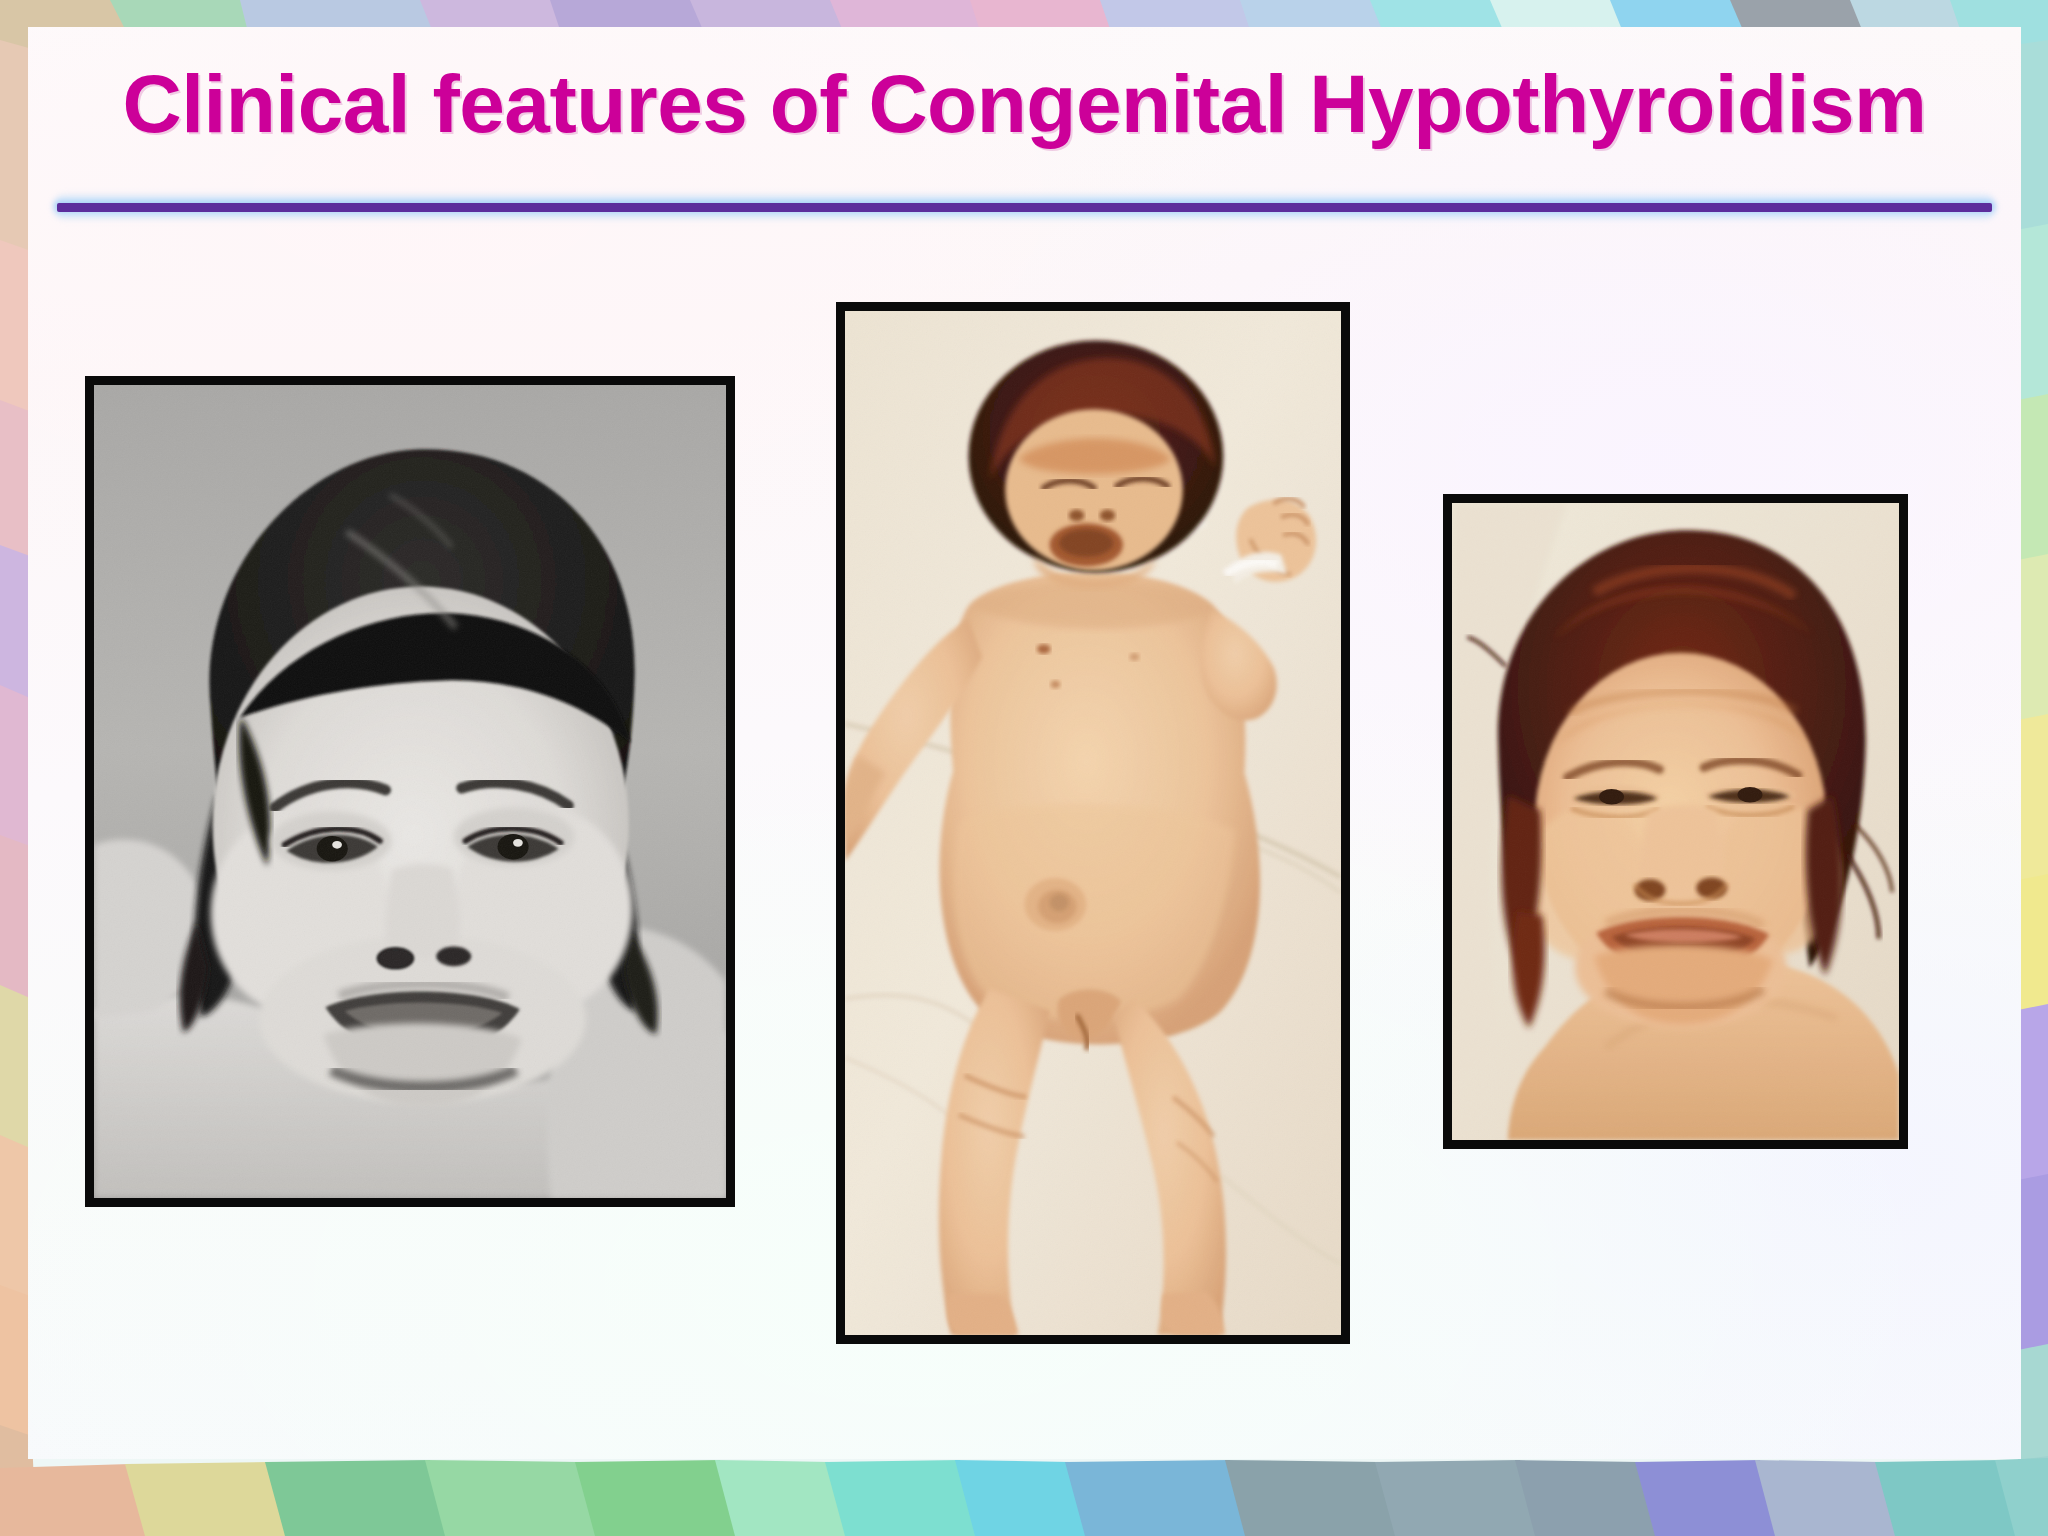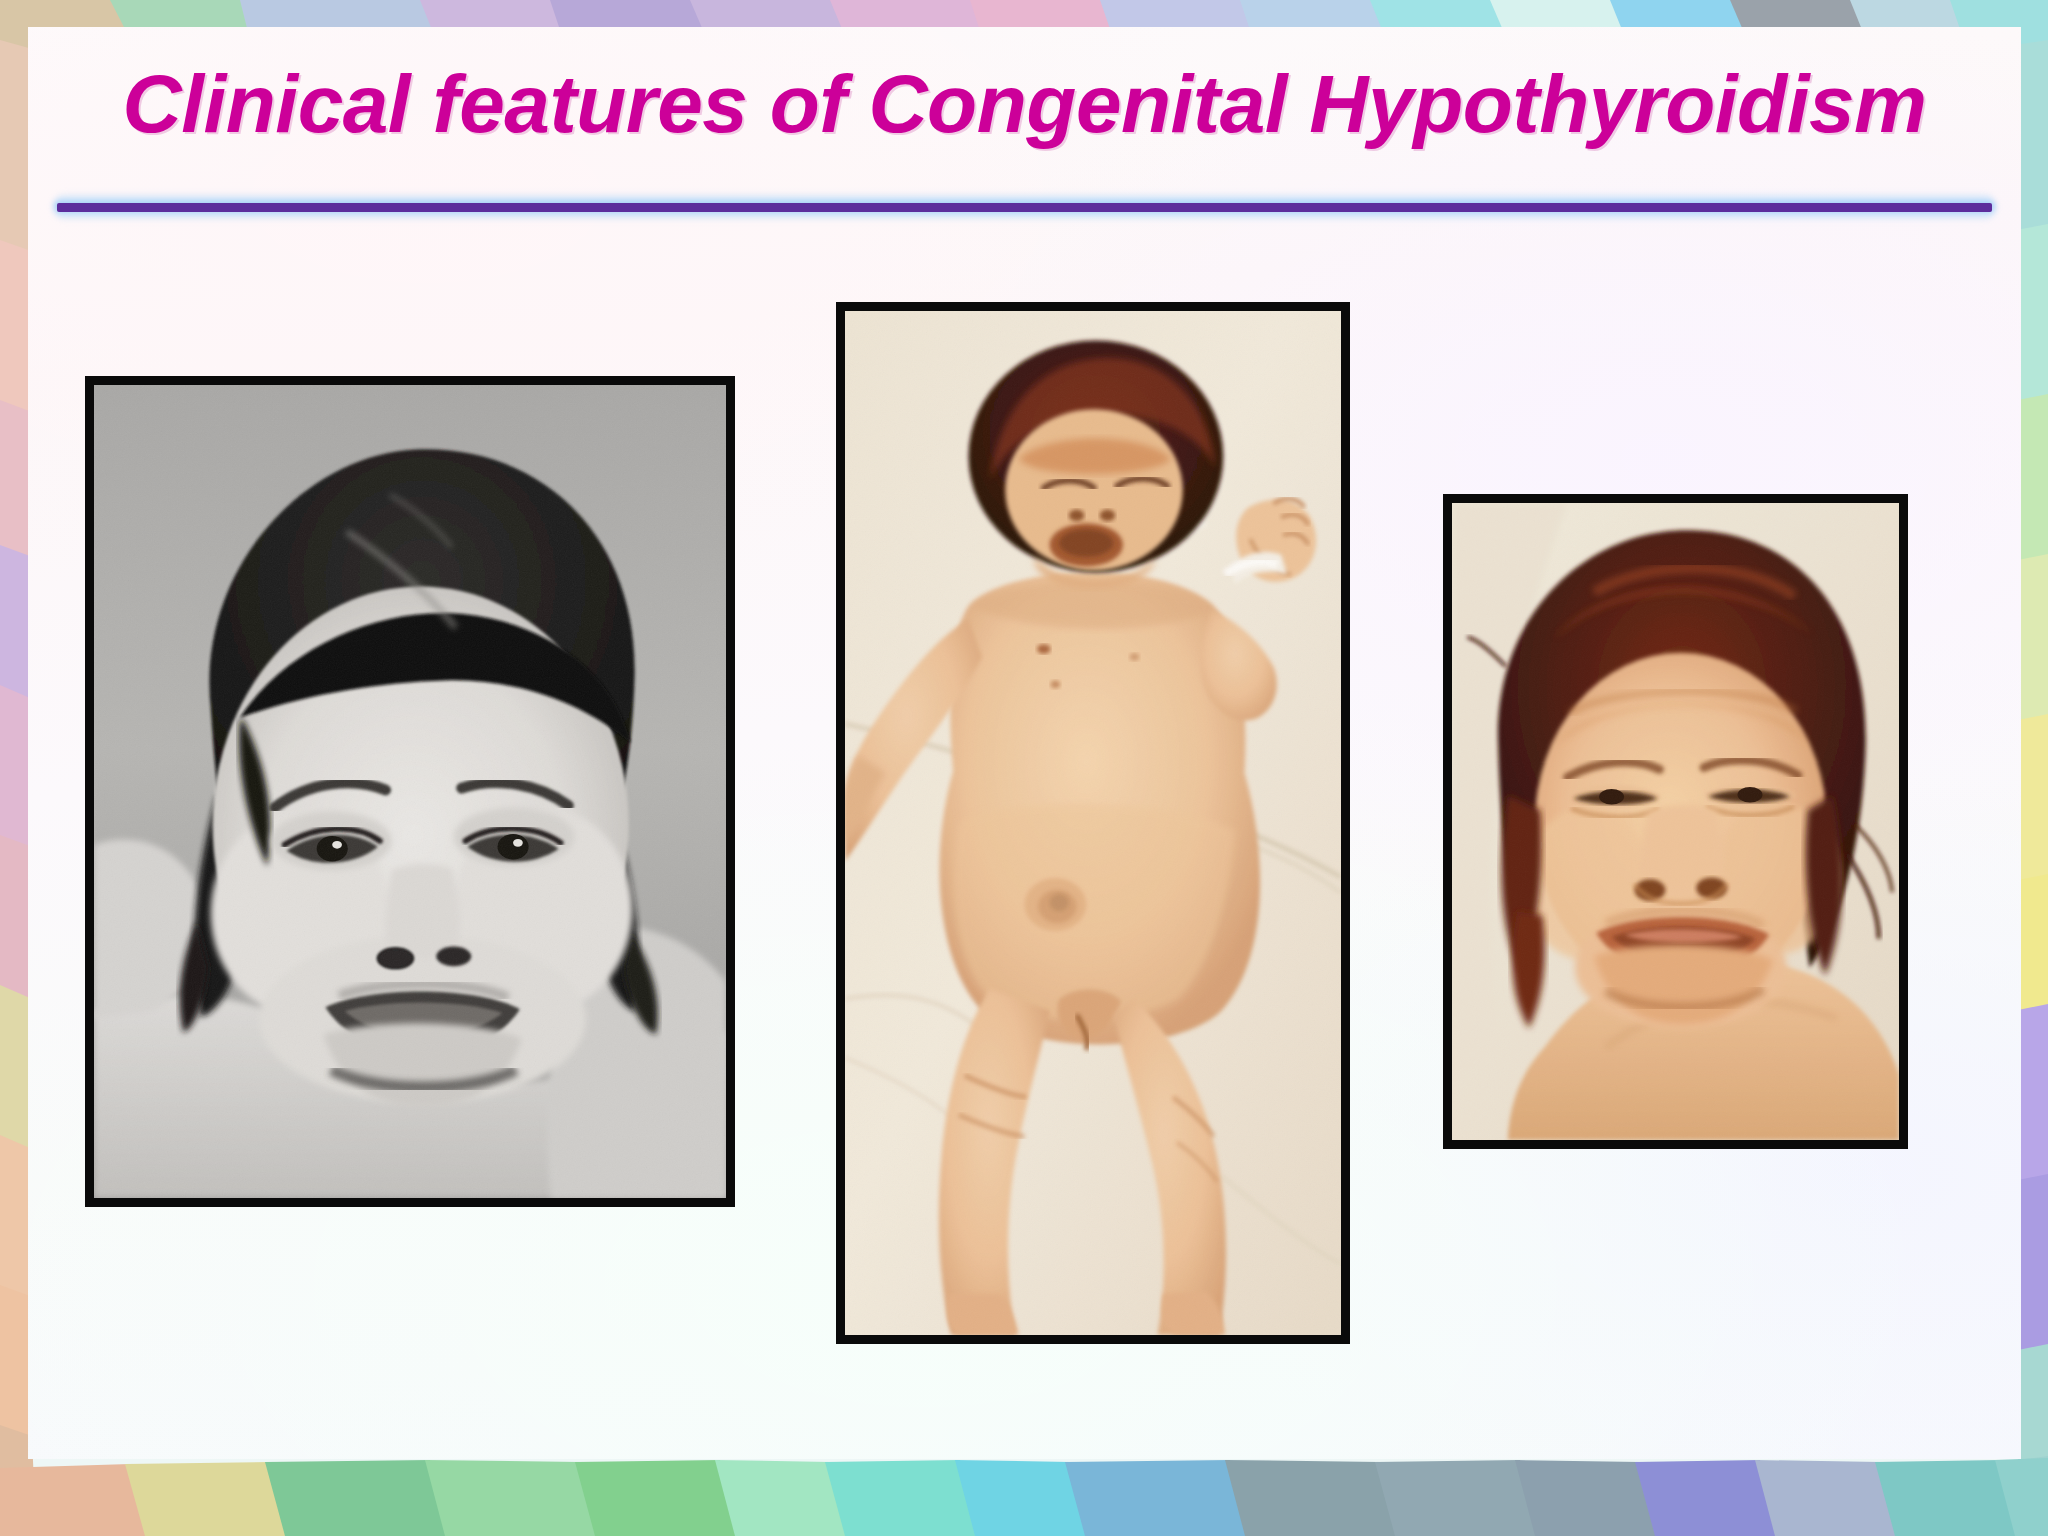--- a/index.html
+++ b/index.html
@@ -58,21 +58,20 @@
   .slide-title {
     display: inline-block;
     font-family: "Liberation Sans", sans-serif;
     font-weight: bold;
     font-size: 82px;
     line-height: 1.04;
     letter-spacing: -0.5px;
     white-space: nowrap;
     color: #cc0099;
     text-shadow: 2px 2px 0 rgba(180,0,130,0.18);
-    font-style: italic;
   }
 
   
   .title-rule {
     position: absolute;
     left: 26px;
     top: 160px;
     width: 1941px;
     height: 40px;
     z-index: 3;

